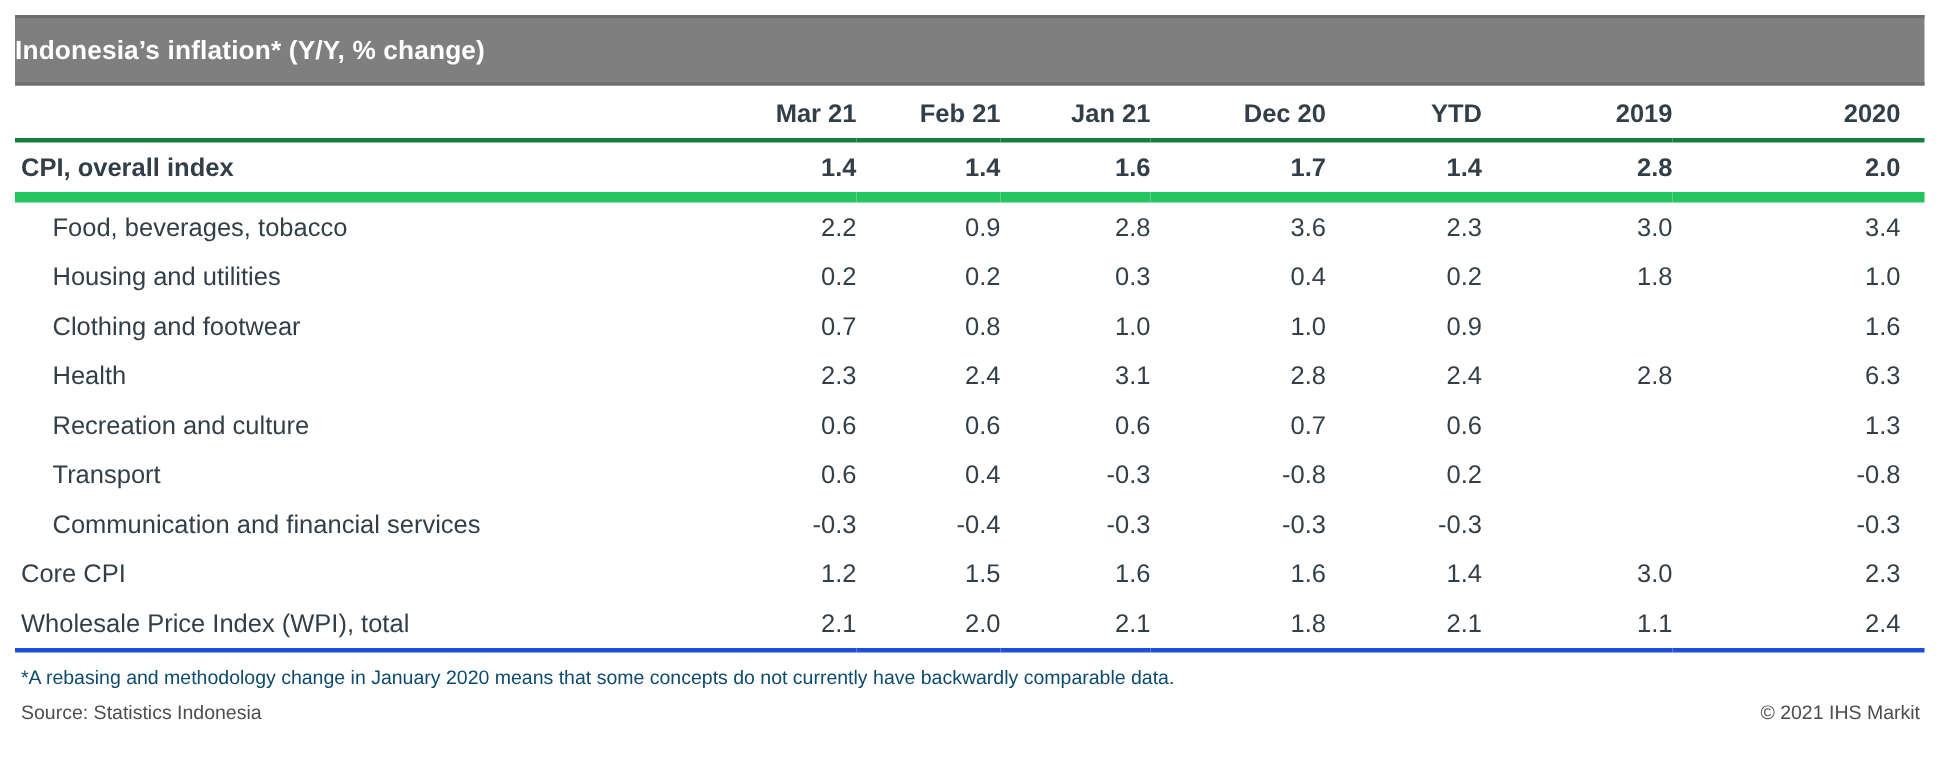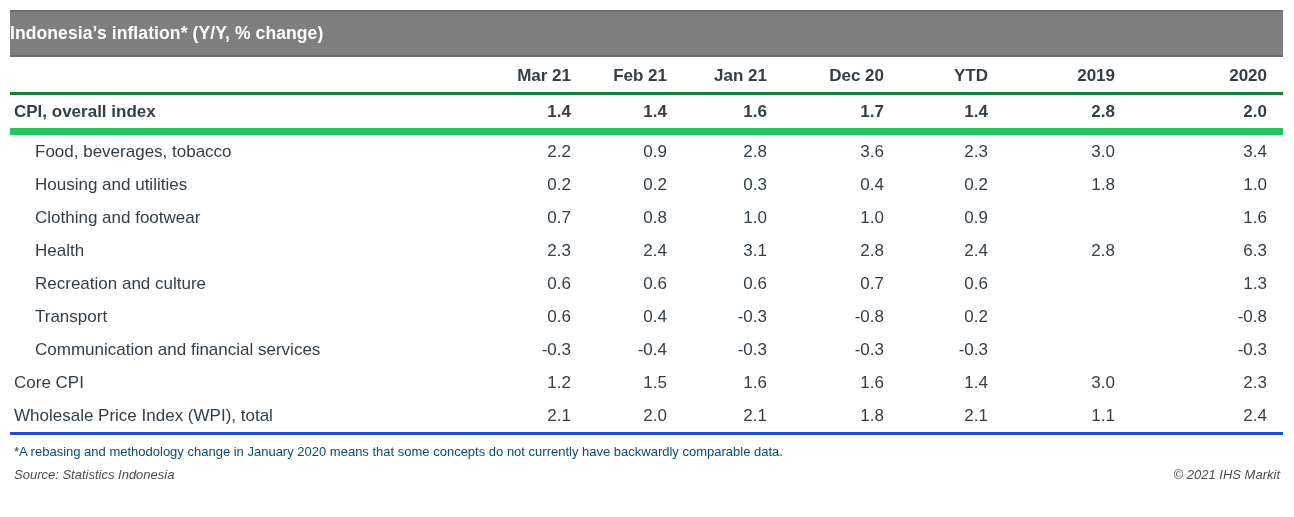--- a/index.html
+++ b/index.html
@@ -59,21 +59,20 @@
     line-height: 16px;
     color: #0c4a6e;
   }
   .source-row {
     display: flex;
     justify-content: space-between;
     margin: 7px 14px 0 14px;
     font-size: 13px;
     line-height: 16px;
     color: #4d4d4d;
-    font-style: italic;
   }
 </style>
 </head>
 <body>
 
 <div class="page">
 
   <div class="title-bar">
     <span class="title">Indonesia’s inflation* (Y/Y, % change)</span>
   </div>

